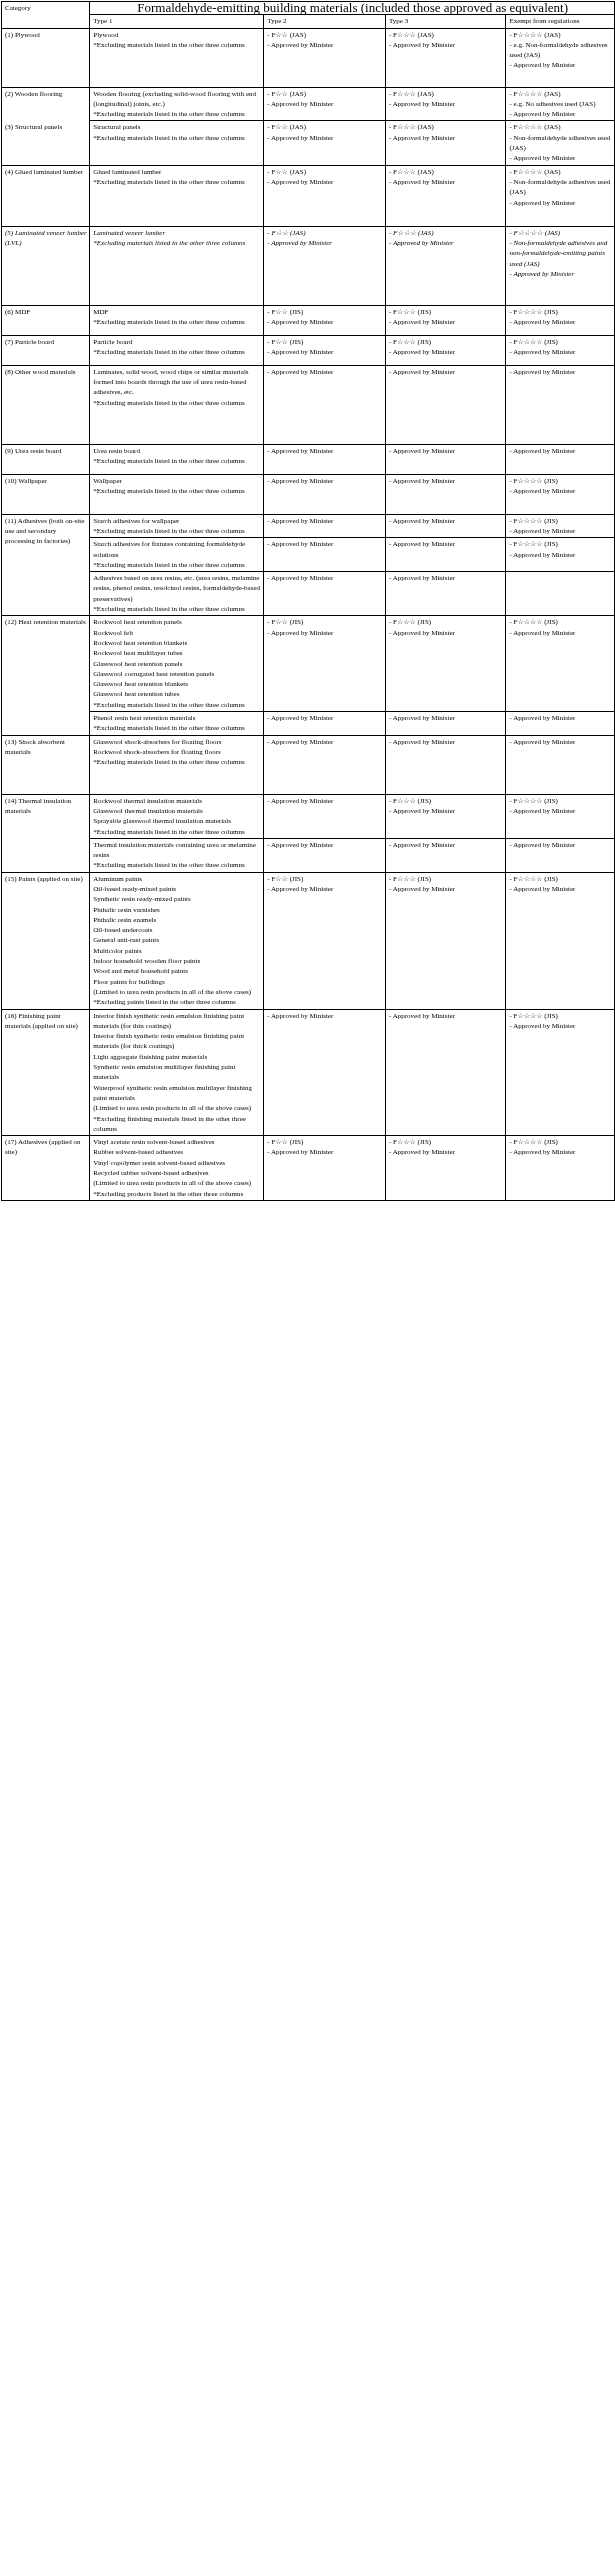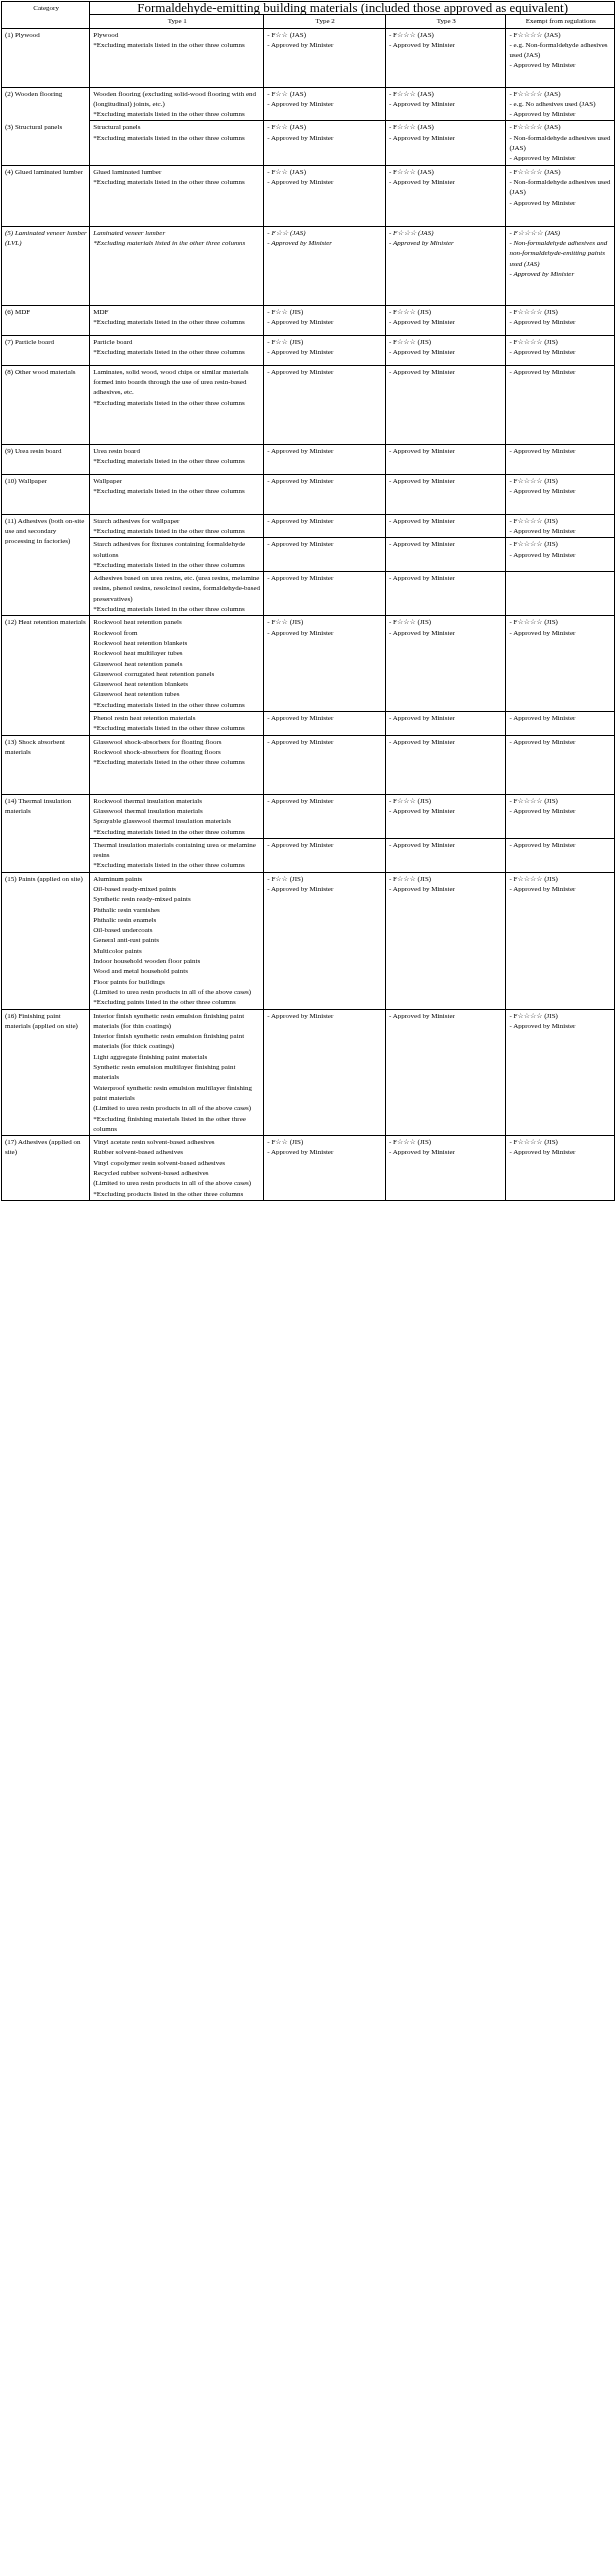--- a/index.html
+++ b/index.html
@@ -26,21 +26,21 @@
     overflow-wrap:break-word;
   }
   
   col.c-cat{width:74px;}
   col.c-t1{width:146px;}
   col.c-t2{width:102px;}
   col.c-t3{width:101px;}
   col.c-ex{width:91px;}
 
   th.grouphead{text-align:center;padding-left:4px;font-size:13px;}
-  th.colhead{text-align:center;vertical-align:middle;}
+  th.colhead{text-align:left;vertical-align:middle;}
   td.cat{}
   .line{display:block;white-space:normal;}
 </style>
 </head>
 <body>
 
 <div id="sheet">
   <table class="reg">
     <colgroup>
       <col class="c-cat">
@@ -318,21 +318,21 @@
           <td>
             <span class="line"></span>
           </td>
         </tr>
         <tr>
           <td class="cat" rowspan="2">
             <span class="line">(12) Heat retention materials</span>
           </td>
           <td>
             <span class="line">Rockwool heat retention panels</span>
-            <span class="line">Rockwool from</span>
+            <span class="line">Rockwool felt</span>
             <span class="line">Rockwool heat retention blankets</span>
             <span class="line">Rockwool heat multilayer tubes</span>
             <span class="line">Glasswool heat retention panels</span>
             <span class="line">Glasswool corrugated heat retention panels</span>
             <span class="line">Glasswool heat retention blankets</span>
             <span class="line">Glasswool heat retention tubes</span>
             <span class="line">*Excluding materials listed in the other three columns</span>
           </td>
           <td>
             <span class="line">- F☆☆ (JIS)</span>

